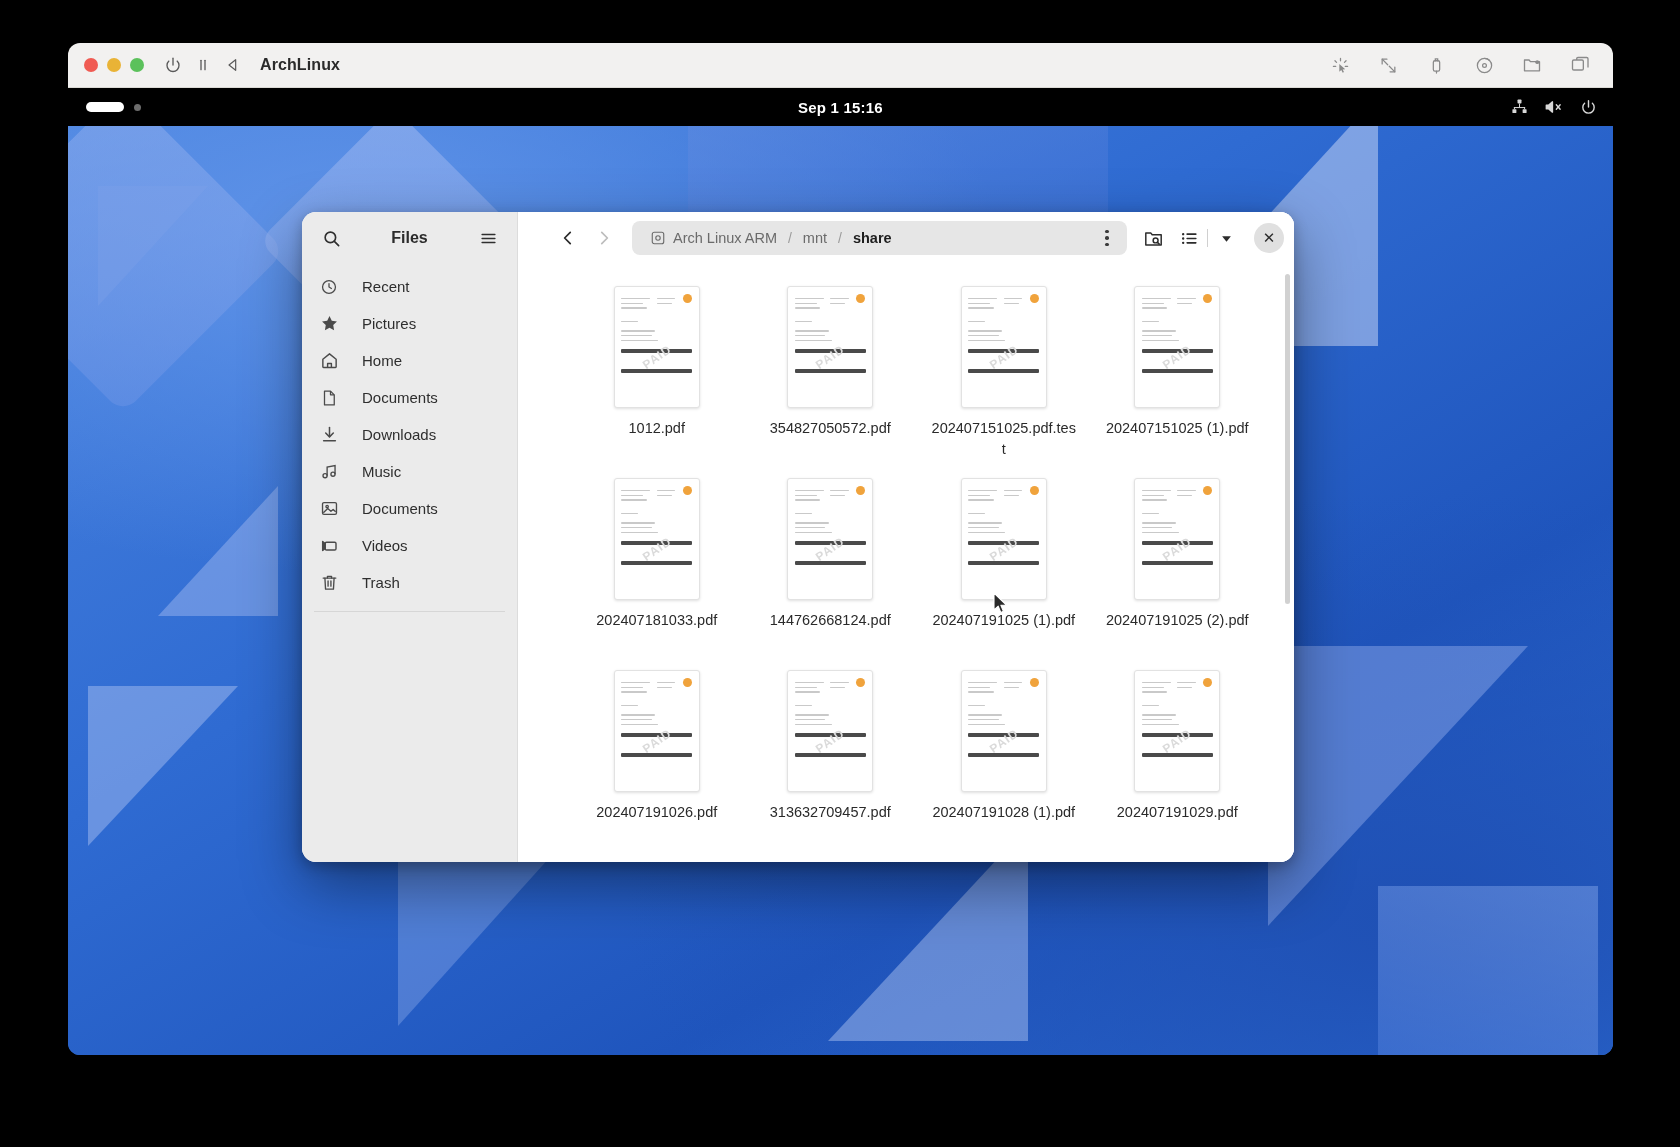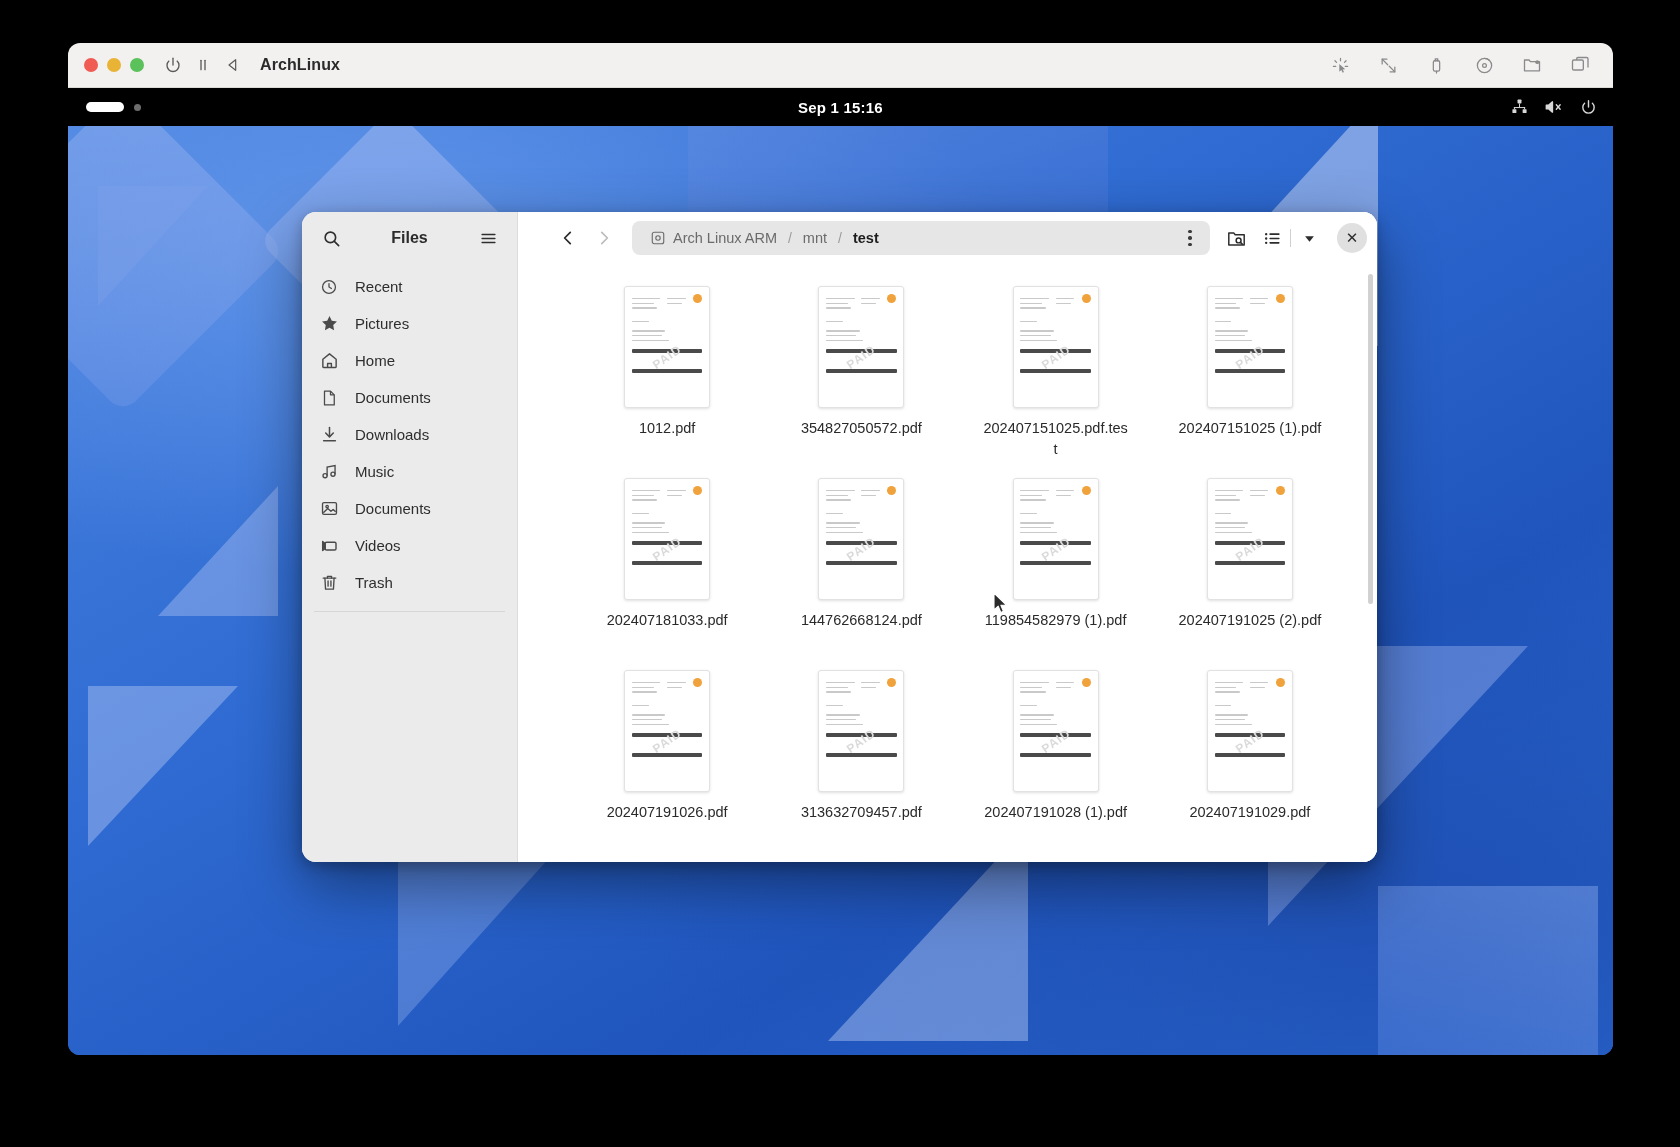--- a/index.html
+++ b/index.html
@@ -119,21 +119,21 @@
   }
   .sq {
     position: absolute;
     opacity: .45;
   }
 
   
   #files-window {
     position: absolute;
     left: 234px; top: 86px;
-    width: 1075px; height: 650px;
+    width: 992px; height: 650px;
     border-radius: 14px;
     box-shadow: 0 22px 60px rgba(0,0,0,.42), 0 4px 14px rgba(0,0,0,.25);
     overflow: hidden;
     display: flex;
     background: #ffffff;
   }
 
   
   #fw-sidebar {
     width: 216px;
@@ -150,21 +150,21 @@
     flex: 1; text-align: center;
     font-size: 16px; font-weight: bold; color: #2b2b2b;
   }
   .hicon {
     width: 30px; height: 30px;
     display: flex; align-items: center; justify-content: center;
     color: #2f2f2f; border-radius: 6px;
   }
   #fw-places { padding: 4px 8px 0 8px; }
   .place {
-    display: flex; align-items: center; gap: 16px;
+    display: flex; align-items: center; gap: 23px;
     height: 37px; padding: 0 9px;
     border-radius: 7px;
     color: #2e2e2e;
     font-size: 15px;
   }
   .place .pi {
     width: 20px; height: 20px; flex: 0 0 20px;
     display: flex; align-items: center; justify-content: center;
     color: #4a4a4a;
   }
@@ -561,21 +561,21 @@
                   <svg width="16" height="16" viewBox="0 0 24 24" fill="none" stroke="currentColor" stroke-width="1.7">
                     <rect x="3.4" y="3.4" width="17.2" height="17.2" rx="3"></rect>
                     <circle cx="12" cy="12" r="3.3"></circle>
                   </svg>
                 </span>
                 <span>Arch Linux ARM</span>
               </span>
               <span class="sep">/</span>
               <span class="crumb">mnt</span>
               <span class="sep">/</span>
-              <span class="crumb current">test</span>
+              <span class="crumb current">share</span>
               <span class="spacer"></span>
               <span class="dots-btn">
                 <i></i>
                   <i></i>
                   <i></i>
               </span>
             </div>
 
             <div id="fw-header-right">
               <span class="navbtn">
@@ -736,21 +736,21 @@
                       <span class="ln" style="top: 13%; left: 50%; width: 18%;"></span>
                       <span class="ln" style="top: 28%; left: 8%; width: 20%;"></span>
                       <span class="ln" style="top: 36%; left: 8%; width: 40%;"></span>
                       <span class="ln" style="top: 40%; left: 8%; width: 36%;"></span>
                       <span class="ln" style="top: 44%; left: 8%; width: 44%;"></span>
                       <span class="blk" style="top: 52%; left: 8%; width: 84%; height: 4px;"></span>
                       <span class="blk" style="top: 68%; left: 8%; width: 84%; height: 4px;"></span>
                       <span class="paid">PAID</span>
                     </div>
                   </div>
-                  <div class="fname">119854582979 (1).pdf</div>
+                  <div class="fname">202407191025 (1).pdf</div>
                 </div>
                 <div class="fitem">
                   <div class="thumb-wrap">
                     <div class="thumb">
                       <span class="logo"></span>
                       <span class="ln" style="top: 9%; left: 8%; width: 34%;"></span>
                       <span class="ln" style="top: 13%; left: 8%; width: 26%;"></span>
                       <span class="ln" style="top: 17%; left: 8%; width: 30%;"></span>
                       <span class="ln" style="top: 9%; left: 50%; width: 22%;"></span>
                       <span class="ln" style="top: 13%; left: 50%; width: 18%;"></span>

